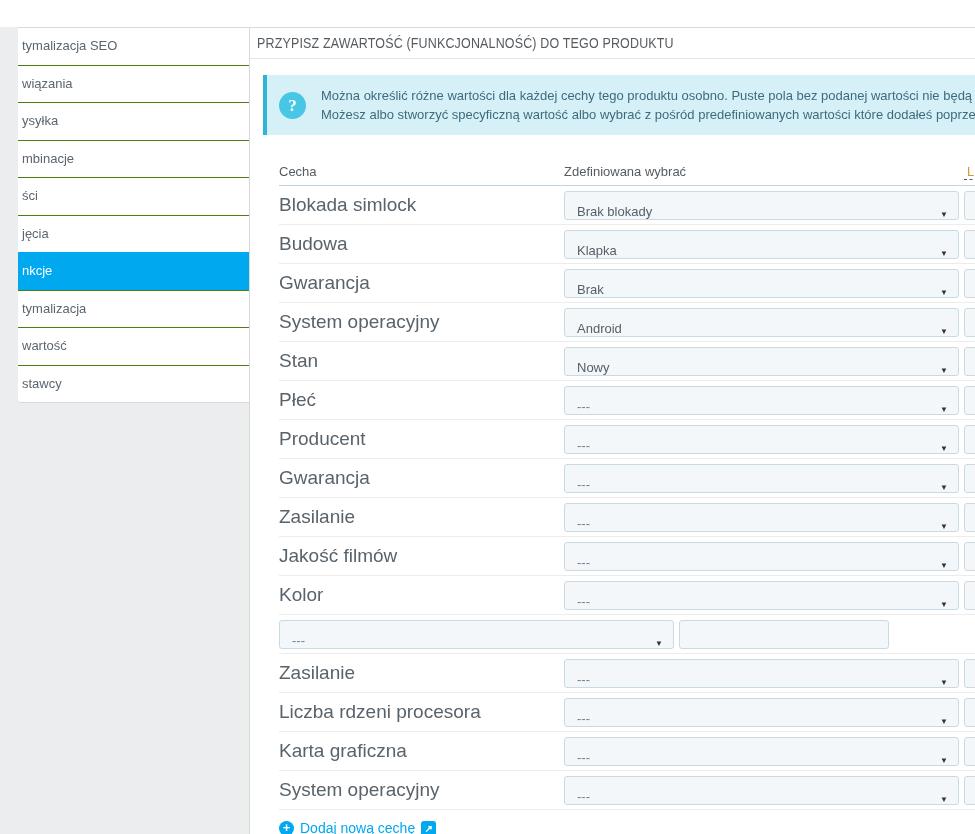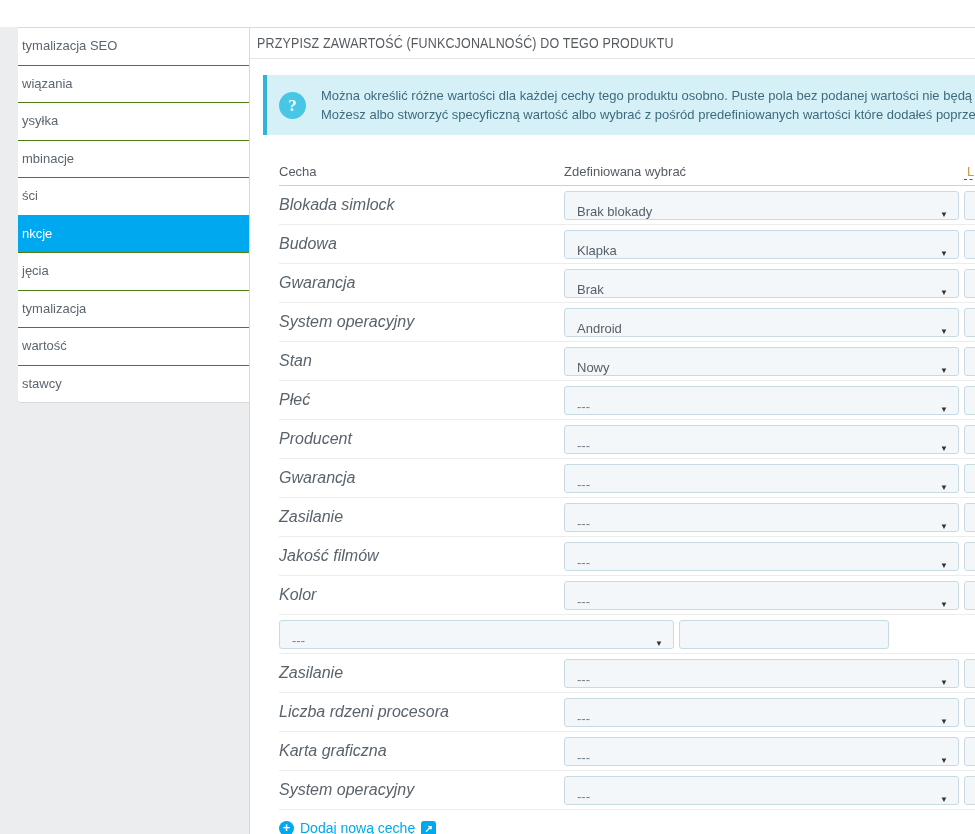--- a/index.html
+++ b/index.html
@@ -90,21 +90,21 @@
   .col-value{width:395px;}
   .col-custom{margin-left:5px;}
   .custom-head{
     color:#d0973c;border-bottom:1px dashed #555;
     padding-left:3px;font-size:13px;
   }
   .frow{
     display:flex;align-items:center;height:38px;
     border-bottom:1px solid #ececec;
   }
-  .frow-label{width:285px;font-size:16px;color:#59636c;white-space:nowrap;font-style:italic;}
+  .frow-label{width:285px;font-size:19px;color:#59636c;white-space:nowrap;}
   .select{
     width:395px;height:29px;box-sizing:border-box;
     background:#f4f7f9;border:1px solid #c8dbe5;border-radius:3px;
     display:flex;align-items:flex-end;
     padding:0 10px 0 12px;
     font-size:13px;color:#555f68;
     cursor:pointer;
   }
   .select.muted{color:#74808a;}
   .select .arrow{margin-left:auto;font-size:8px;color:#333;}
@@ -151,26 +151,26 @@
   </div>
 
   <div class="sidebar-item">
     <span class="sidebar-item-label">mbinacje</span>
   </div>
 
   <div class="sidebar-item">
     <span class="sidebar-item-label">ści</span>
   </div>
 
+  <div class="sidebar-item">
+    <span class="sidebar-item-label">jęcia</span>
+  </div>
+
   <div class="sidebar-item active">
     <span class="sidebar-item-label">nkcje</span>
-  </div>
-
-  <div class="sidebar-item">
-    <span class="sidebar-item-label">jęcia</span>
   </div>
 
   <div class="sidebar-item">
     <span class="sidebar-item-label">tymalizacja</span>
   </div>
 
   <div class="sidebar-item">
     <span class="sidebar-item-label">wartość</span>
   </div>
 

